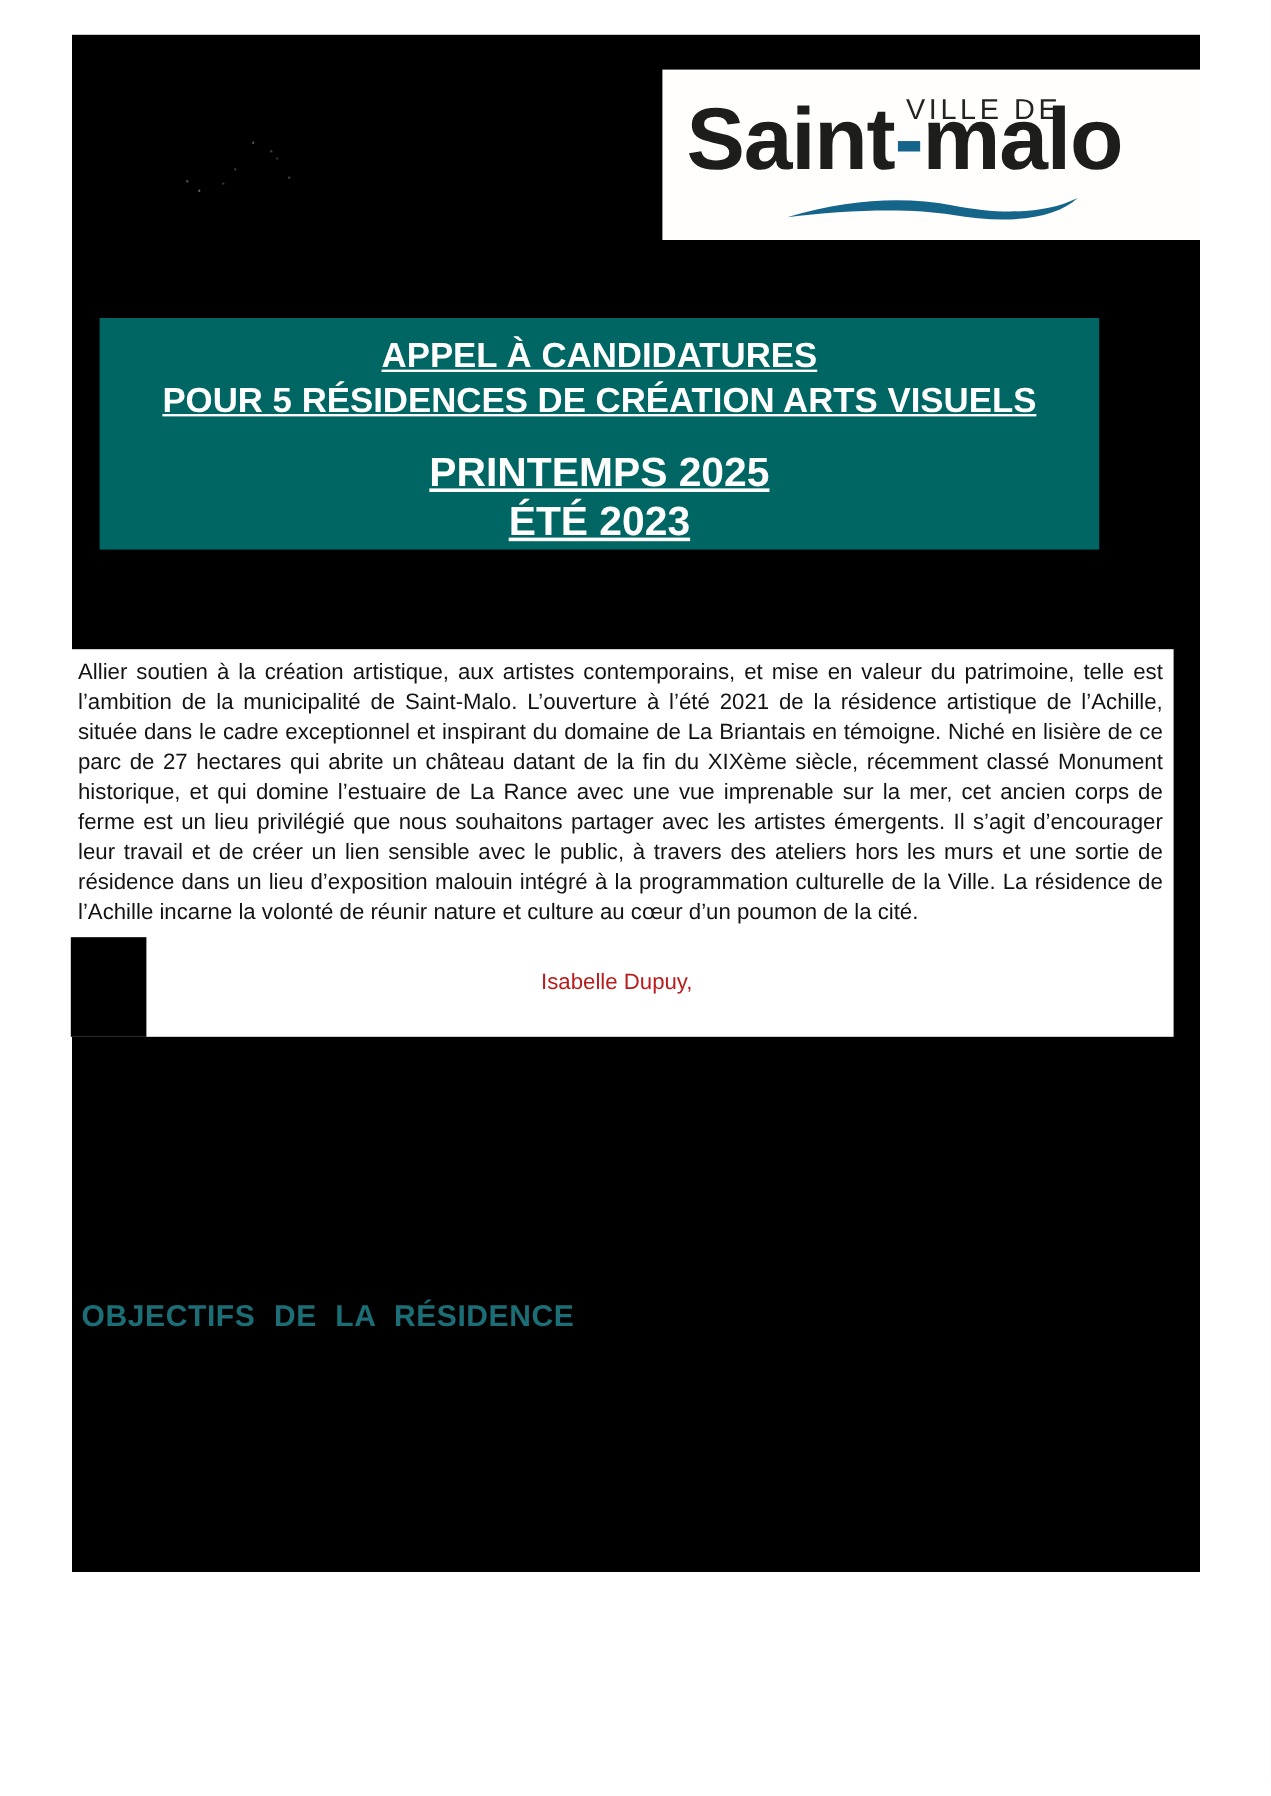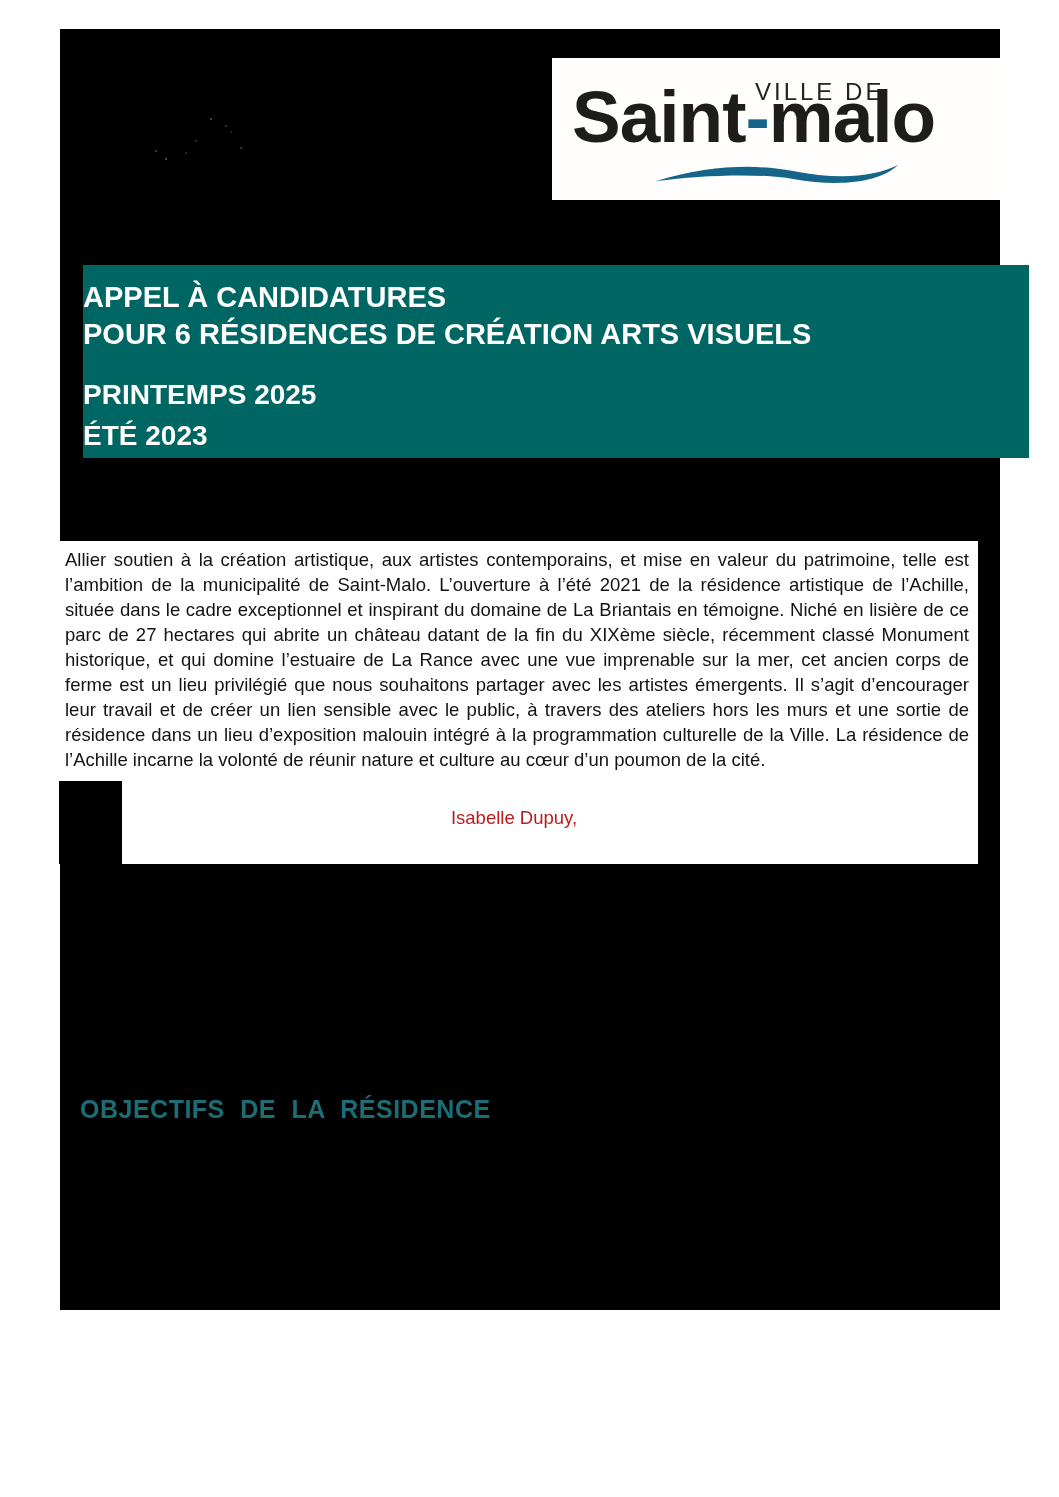--- a/index.html
+++ b/index.html
@@ -21,40 +21,40 @@
   }
   .brand{
     position:absolute;top:20px;left:20px;
     font-size:73px;line-height:78px;font-weight:bold;color:#1d1d1b;
     letter-spacing:-1px;white-space:nowrap;
   }
   .wave{position:absolute;top:104px;left:103px;width:244px;height:26px;}
 
   
   .banner{
-    position:absolute;left:23px;top:236px;width:946px;height:193px;
-    background:#006664;color:#ffffff;font-weight:bold;
+    position:absolute;left:23px;top:236px;width:833px;height:193px;
+    background:#006664;color:#ffffff;text-align:center;font-weight:bold;text-decoration:underline;
   }
   .banner-main{font-size:29px;line-height:37px;}
   .banner-main.first{padding-top:14px;}
-  .banner-dates{font-size:28px;line-height:41px;}
+  .banner-dates{font-size:34px;line-height:41px;}
   .banner-dates.first{margin-top:21px;}
 
   
   .intro{position:absolute;left:0;top:512px;width:918px;height:323px;background:#ffffff;}
   .para{
     margin:0;padding:6px 9px 0 5px;
     font-size:18.5px;line-height:25px;text-align:justify;color:#131313;
   }
   .sig{margin-top:32px;text-align:center;padding-right:10px;font-size:18.5px;line-height:27px;color:#b91c1c;}
   .notch{position:absolute;left:-1px;bottom:0;width:63px;height:83px;background:#000000;}
 
   
   .objectifs{
-    position:absolute;left:4px;top:1047px;margin:16px;
+    position:absolute;left:4px;top:1047px;margin:4px;
     font-size:25px;line-height:34px;font-weight:bold;color:#1b6e75;
     letter-spacing:0.5px;word-spacing:8px;white-space:nowrap;
   }
 </style>
 </head>
 <body>
 
 <div class="page">
   <div class="canvas">
 
@@ -72,21 +72,21 @@
     <div class="logo-box">
       <div class="ville-de">VILLE DE</div>
       <div class="brand" style="color: rgb(29, 29, 27);"><span>Saint</span><span class="hyphen" style="color: rgb(21, 101, 138);">-</span><span>malo</span></div>
       <svg class="wave" viewBox="0 0 244 26" preserveAspectRatio="none">
         <path d="M1,19 C55,3 100,2 138,9 C183,18 219,15 243,3 C224,21 184,25 138,17 C103,11 48,13 1,19 Z" fill="#15658a"></path>
       </svg>
     </div>
 
     <div class="banner" style="background-color: rgb(0, 102, 100); color: rgb(255, 255, 255);">
       <div class="banner-main first">APPEL À CANDIDATURES</div>
-      <div class="banner-main">POUR 6 RÉSIDENCES DE CRÉATION ARTS VISUELS</div>
+      <div class="banner-main">POUR 5 RÉSIDENCES DE CRÉATION ARTS VISUELS</div>
       <div class="banner-dates first">PRINTEMPS 2025</div>
       <div class="banner-dates">ÉTÉ 2023</div>
     </div>
 
     <div class="intro">
       <p class="para">Allier soutien à la création artistique, aux artistes contemporains, et mise en valeur du patrimoine, telle est l’ambition de la municipalité de Saint-Malo. L’ouverture à l’été 2021 de la résidence artistique de l’Achille, située dans le cadre exceptionnel et inspirant du domaine de La Briantais en témoigne. Niché en lisière de ce parc de 27 hectares qui abrite un château datant de la fin du XIXème siècle, récemment classé Monument historique, et qui domine l’estuaire de La Rance avec une vue imprenable sur la mer, cet ancien corps de ferme est un lieu privilégié que nous souhaitons partager avec les artistes émergents.  Il s’agit d’encourager leur travail et de créer un lien sensible avec le public, à travers des ateliers hors les murs et une sortie de résidence dans un lieu d’exposition malouin intégré à la programmation culturelle de la Ville. La résidence de l’Achille incarne la volonté de réunir nature et culture au cœur d’un poumon de la cité.</p>
       <div class="sig">
         <div>Isabelle Dupuy,</div>
       </div>
       <div class="notch"></div>

